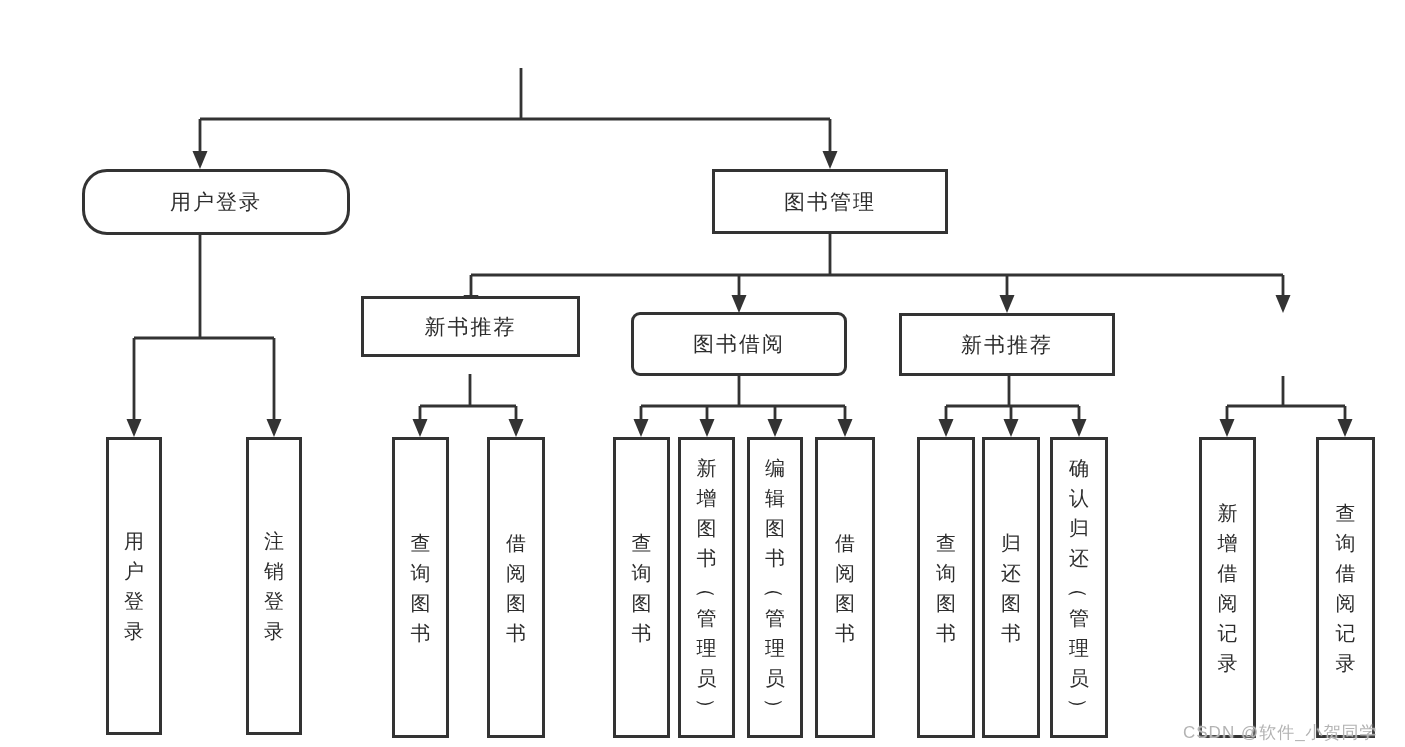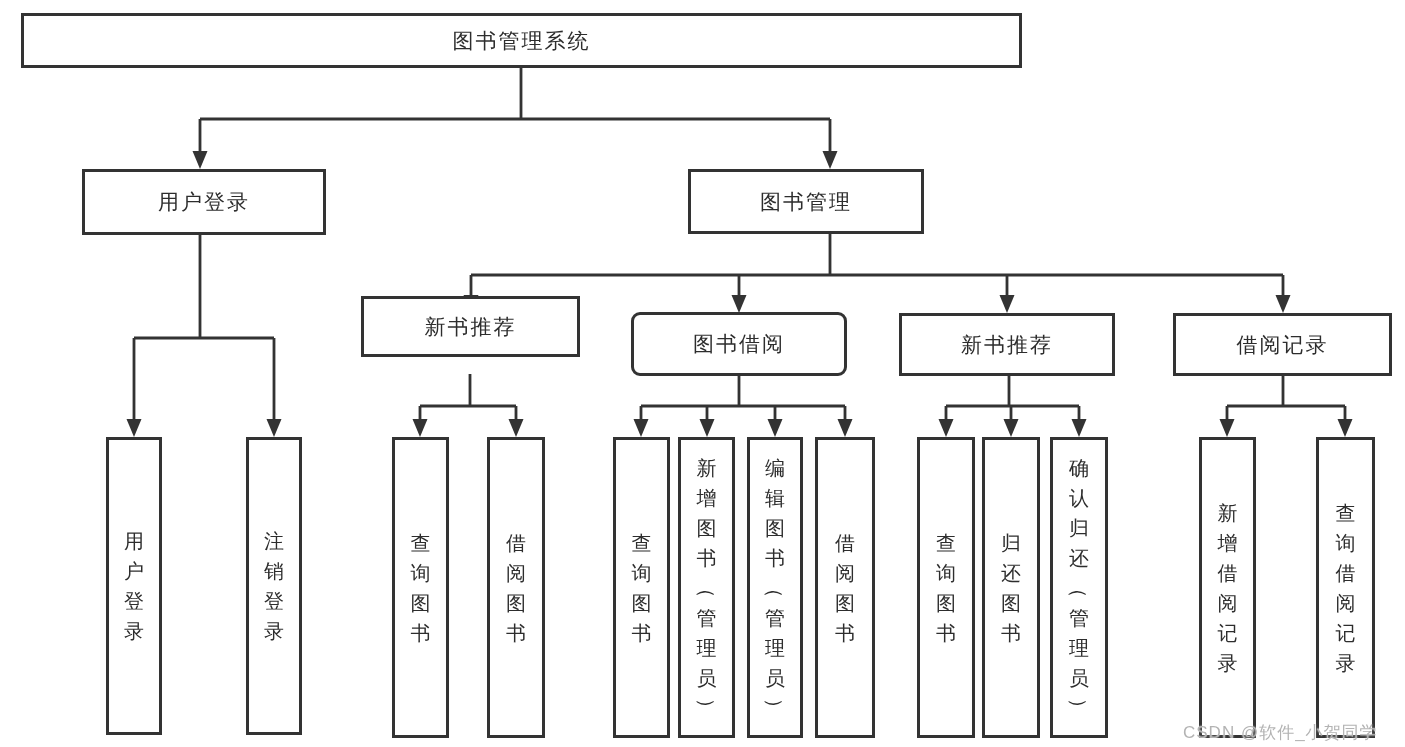--- a/index.html
+++ b/index.html
@@ -100,29 +100,27 @@
       <polygon points="767.5,419 782.5,419 775,437"></polygon>
       <polygon points="837.5,419 852.5,419 845,437"></polygon>
       <polygon points="938.5,419 953.5,419 946,437"></polygon>
       <polygon points="1003.5,419 1018.5,419 1011,437"></polygon>
       <polygon points="1071.5,419 1086.5,419 1079,437"></polygon>
       <polygon points="1219.5,419 1234.5,419 1227,437"></polygon>
       <polygon points="1337.5,419 1352.5,419 1345,437"></polygon>
     </g>
   </svg>
 
-  <div class="hbox" style="left:21px; top:13px; width:1001px; height:55px;">图书管理系统</div>
-
-  <div class="hbox" style="left:82px; top:169px; width:244px; height:66px;">用户登录</div>
-  <div class="hbox" style="left:688px; top:169px; width:236px; height:65px;">图书管理</div>
+
+  <div class="hbox" style="left:82px; top:169px; width:268px; height:66px;border-radius:25px;">用户登录</div>
+  <div class="hbox" style="left:712px; top:169px; width:236px; height:65px;">图书管理</div>
 
   <div class="hbox" style="left:361px; top:296px; width:219px; height:61px;">新书推荐</div>
   <div class="hbox" style="left:631px; top:312px; width:216px; height:64px;border-radius:9px;">图书借阅</div>
   <div class="hbox" style="left:899px; top:313px; width:216px; height:63px;">新书推荐</div>
-  <div class="hbox" style="left:1173px; top:313px; width:219px; height:63px;">借阅记录</div>
 
   <div class="vbox" style="left:106px; width:56px; height:298px;">
       <span class="vchar">用</span>
       <span class="vchar">户</span>
       <span class="vchar">登</span>
       <span class="vchar">录</span>
     </div>
   <div class="vbox" style="left:246px; width:56px; height:298px;">
       <span class="vchar">注</span>
       <span class="vchar">销</span>

